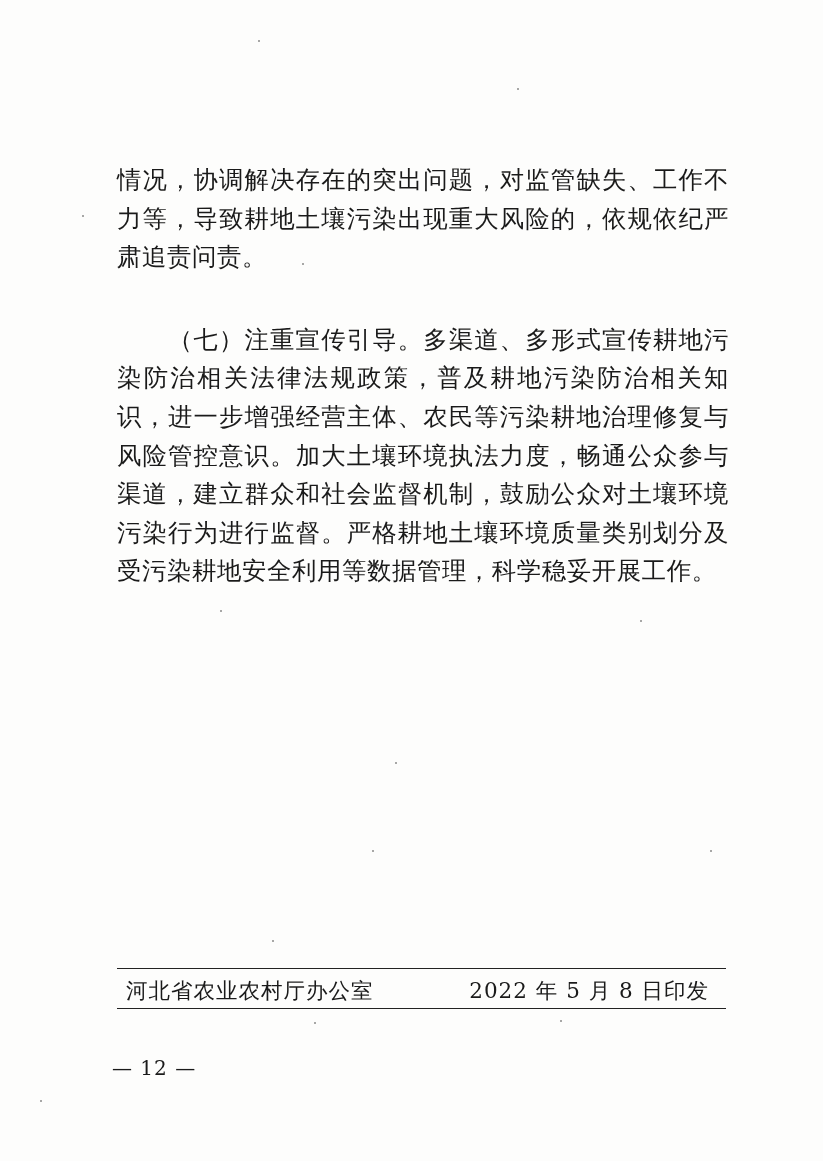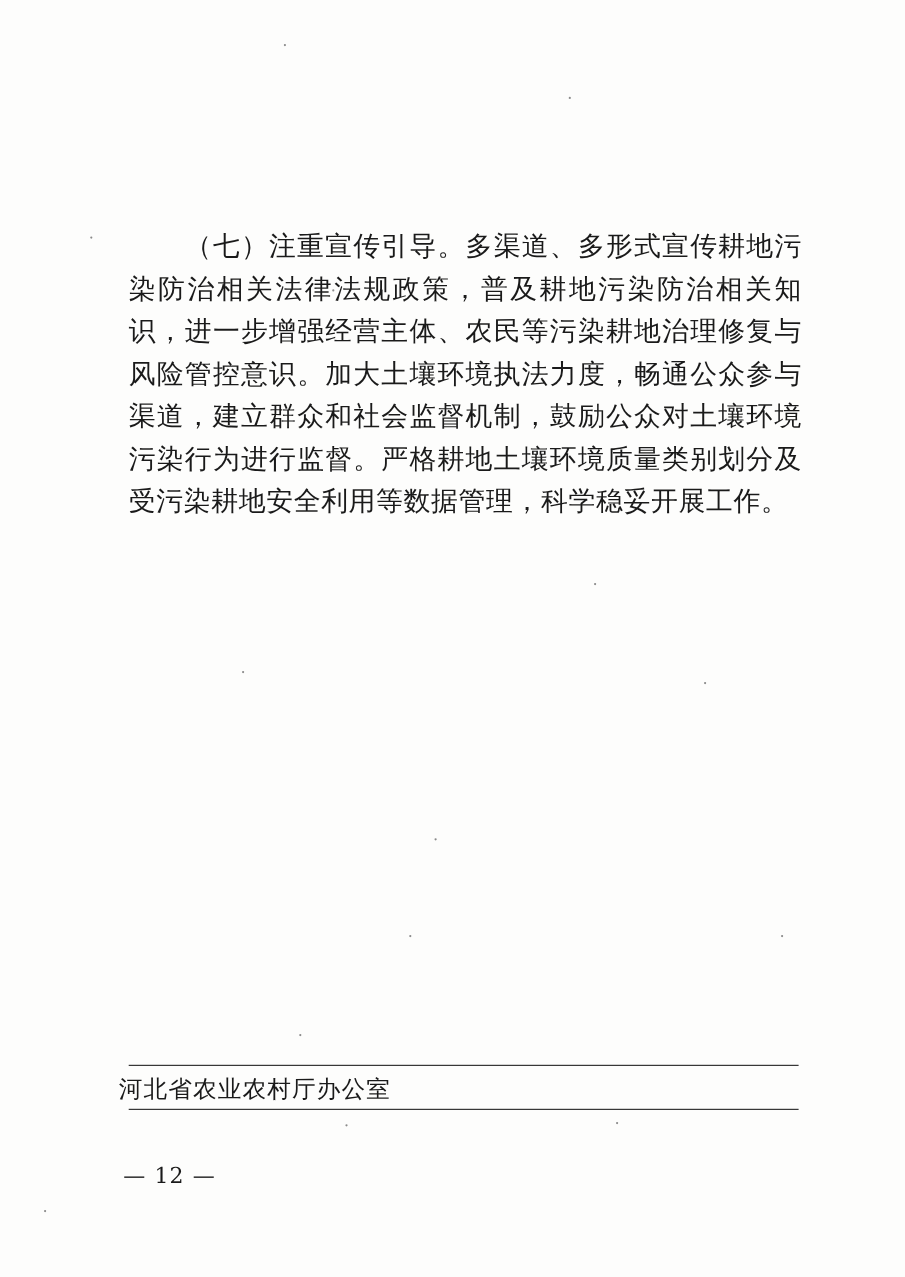--- a/index.html
+++ b/index.html
@@ -49,27 +49,27 @@
       position: absolute;
       left: 117px;
       width: 609px;
       height: 0;
       border-top: 1.6px solid #222;
     }
     .rule.top { top: 968px; }
     .rule.bottom { top: 1008px; }
     .footer-row {
       position: absolute;
-      left: 108px;
+      left: 126px;
       top: 975px;
       width: 583px;
       height: 30px;
       display: flex;
       justify-content: space-between;
-      align-items: flex-start;
+      align-items: center;
       font-size: 21.5px;
       letter-spacing: 1px;
     }
     .page-number {
       position: absolute;
       left: 112px;
       top: 1056px;
       font-size: 20px;
       letter-spacing: 1px;
       text-align: right;
@@ -81,28 +81,32 @@
       background: #8a8a8a;
       border-radius: 1px;
     }
   </style>
 </head>
 <body>
 
 <div class="page">
 
   <div class="body-text">
+    <p class="para">
+      <span>情况，协调解决存在的突出问题，对监管缺失、工作不力等，导致耕地土壤污染出现重大风险的，依规依纪严肃追责问责。</span>
+    </p>
     <p class="para indent">
       <span class="heading-run">（七）注重宣传引导。</span><span>多渠道、多形式宣传耕地污染防治相关法律法规政策，普及耕地污染防治相关知识，进一步增强经营主体、农民等污染耕地治理修复与风险管控意识。加大土壤环境执法力度，畅通公众参与渠道，建立群众和社会监督机制，鼓励公众对土壤环境污染行为进行监督。严格耕地土壤环境质量类别划分及受污染耕地安全利用等数据管理，科学稳妥开展工作。</span>
     </p>
   </div>
 
   <div class="rule top"></div>
   <div class="footer-row">
     <span>河北省农业农村厅办公室</span>
+    <span>2022 年 5 月 8 日印发</span>
   </div>
   <div class="rule bottom"></div>
 
   <div class="page-number">— 12 —</div>
 
   <div class="speck" style="left:258px;top:40px;"></div>
   <div class="speck" style="left:517px;top:88px;"></div>
   <div class="speck" style="left:302px;top:263px;"></div>
   <div class="speck" style="left:540px;top:530px;"></div>
   <div class="speck" style="left:220px;top:610px;"></div>

